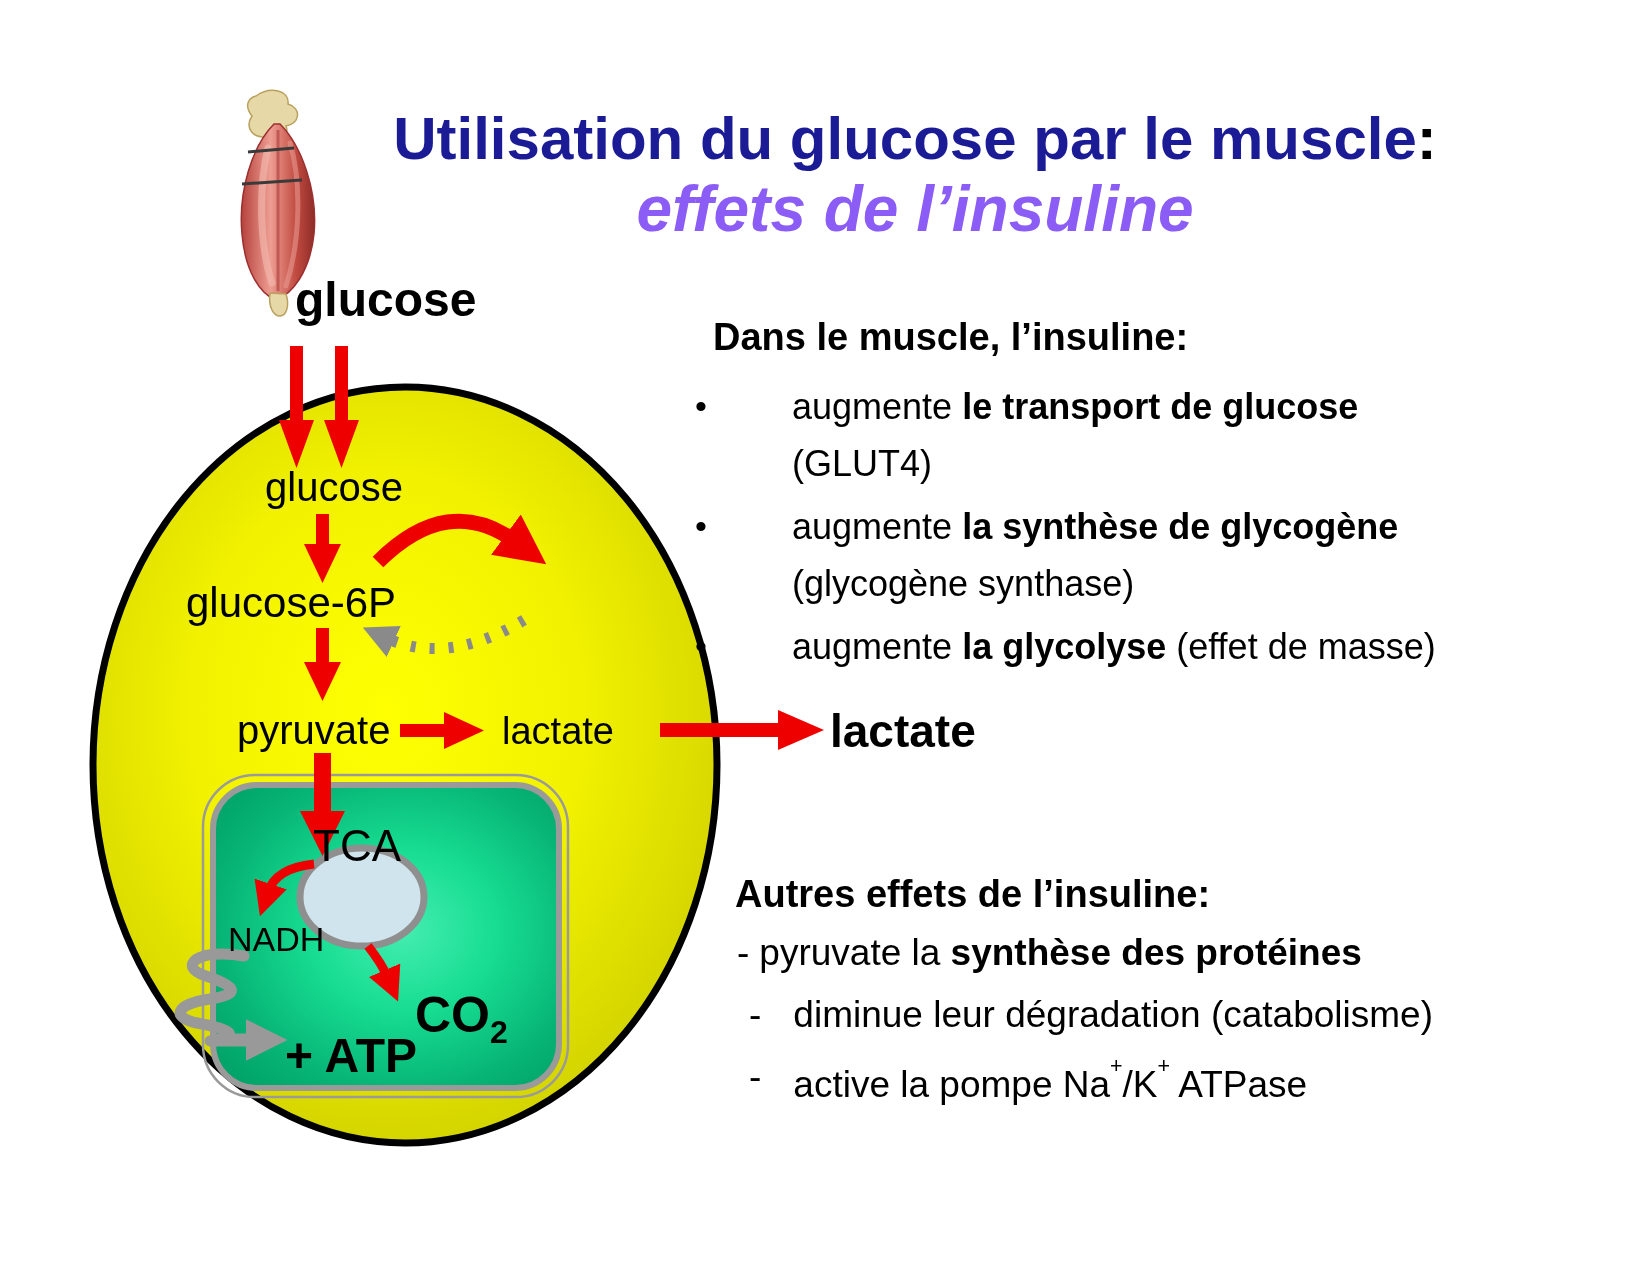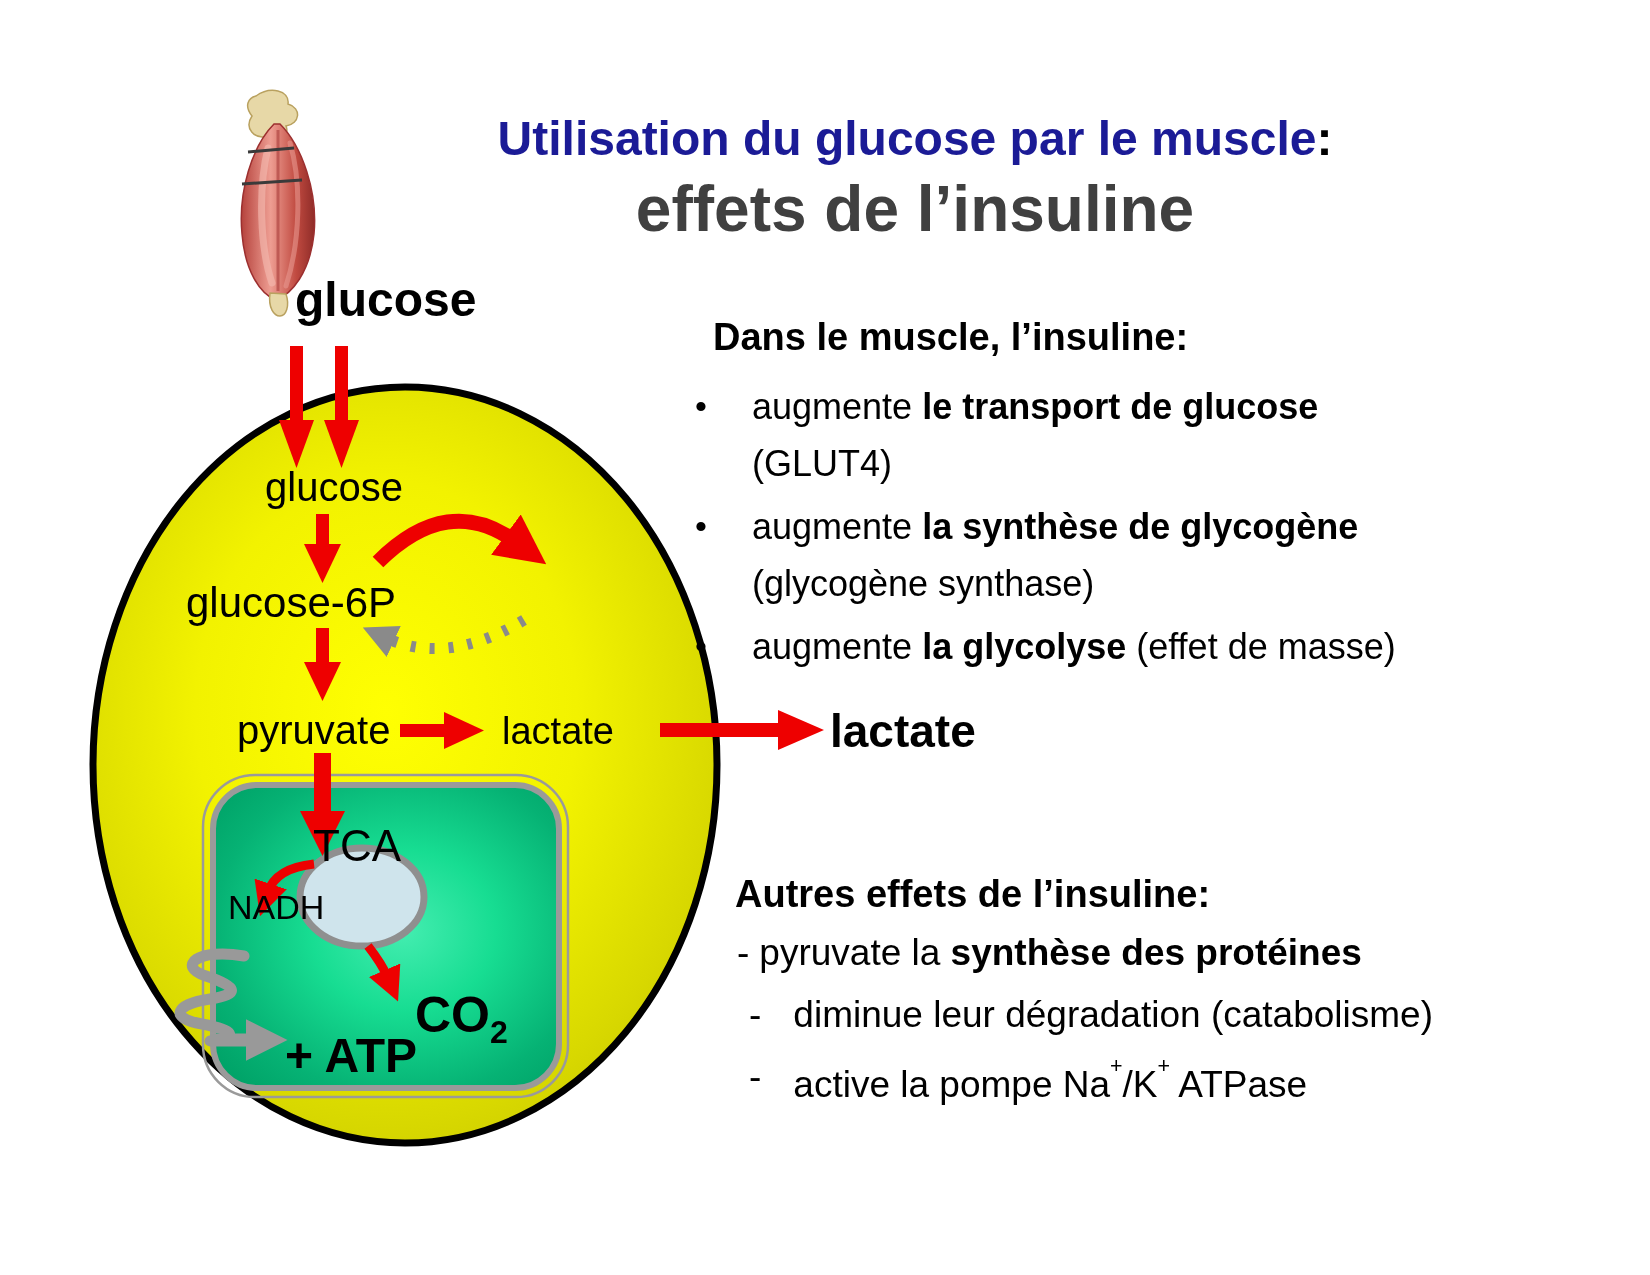--- a/index.html
+++ b/index.html
@@ -3,41 +3,41 @@
 <meta charset="utf-8">
 <style>
   html,body{margin:0;padding:0;background:#ffffff;}
   .stage{
     position:relative;width:1650px;height:1275px;overflow:hidden;background:#ffffff;
     font-family:"Liberation Sans","DejaVu Sans",sans-serif;color:#000;
   }
   .lbl{position:absolute;line-height:1;white-space:nowrap;}
   
   .title-block{position:absolute;left:340px;top:104px;width:1150px;text-align:center;}
-  .title-l1{font-size:48px;font-weight:bold;color:#1b1b96;line-height:70px;}
+  .title-l1{font-size:60px;font-weight:bold;color:#1b1b96;line-height:70px;}
   .title-l1 .colon{color:#000;}
-  .title-l2{font-size:64px;font-weight:bold;color:#404040;line-height:70px;}
+  .title-l2{font-size:64px;font-weight:bold;color:#8b5cf6;line-height:70px;font-style:italic;}
   
   .glucose-out{font-size:48px;font-weight:bold;}
   .f40{font-size:40px;}
   .f42{font-size:42px;}
   .f38{font-size:38px;}
   .glycogene{font-size:50px;font-weight:bold;}
   .lactate-out{font-size:46px;font-weight:bold;}
   .tca{font-size:44px;}
   .nadh{font-size:34px;}
   .co2{font-size:50px;font-weight:bold;}
   .co2 sub{font-size:32px;}
   .atp{font-size:48px;font-weight:bold;text-align:right;}
   
   .heading{position:absolute;font-size:38px;font-weight:bold;line-height:1;white-space:nowrap;text-align:right;}
   .bullets{position:absolute;left:695px;top:378px;width:820px;font-size:36px;}
   .bullet{display:flex;align-items:flex-start;margin-bottom:6px;}
   .bullet .dot{width:57px;flex:0 0 57px;line-height:57px;font-size:34px;}
-  .bullet .btxt{line-height:57px;}
+  .bullet .btxt{line-height:57px;margin-left:40px;}
   .panel2{position:absolute;left:737px;top:922px;width:820px;font-size:37px;}
   .p2item{display:flex;align-items:flex-start;line-height:62px;}
   .p2item .dash{flex:0 0 auto;}
   .p2item.gap .dash{margin-left:12px;margin-right:32px;}
   .p2item.tight .dash{margin-right:10px;}
   sup.pl{font-size:0.58em;position:relative;top:-0.5em;}
   b{font-weight:bold;}
 </style>
 </head>
 <body>
@@ -140,21 +140,21 @@
     <div class="title-l2">effets de l’insuline</div>
   </div>
 
   <div class="lbl glucose-out" style="left:295px;top:276px;">glucose</div>
   <div class="lbl f40" style="left:265px;top:467px;">glucose</div>
   <div class="lbl f42" style="left:186px;top:582px;">glucose-6P</div>
   <div class="lbl f40" style="left:237px;top:710px;">pyruvate</div>
   <div class="lbl f38" style="left:502px;top:712px;">lactate</div>
   <div class="lbl lactate-out" style="left:830px;top:708px;">lactate</div>
   <div class="lbl tca" style="left:313px;top:824px;">TCA</div>
-  <div class="lbl nadh" style="left:228px;top:890px;">NADH</div>
+  <div class="lbl nadh" style="left:228px;top:922px;">NADH</div>
   <div class="lbl co2" style="left:415px;top:990px;"><span>CO</span><sub>2</sub></div>
   <div class="lbl atp" style="left:285px;top:1032px;">+ ATP</div>
 
   <div class="heading" style="left:713px;top:318px;">Dans le muscle, l’insuline:</div>
 
   <div class="bullets">
     <div class="bullet">
       <span class="dot">•</span>
       <div class="btxt">
         <span>augmente </span><b>le transport de glucose</b><span></span>

